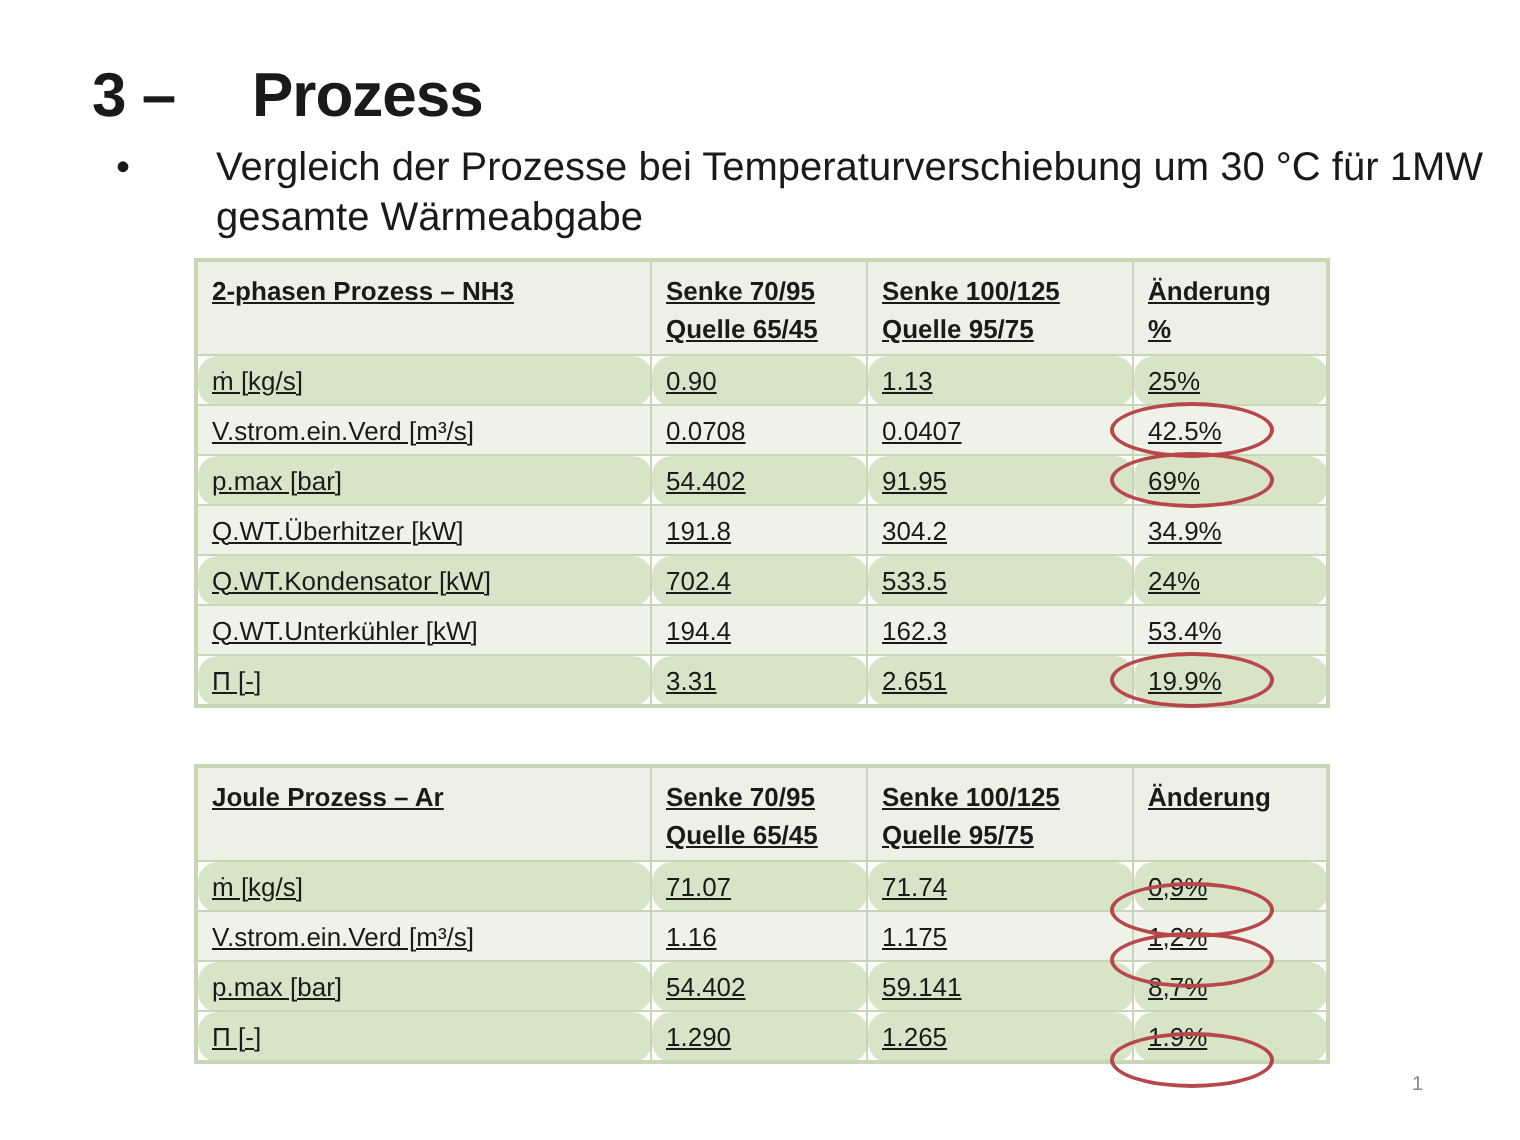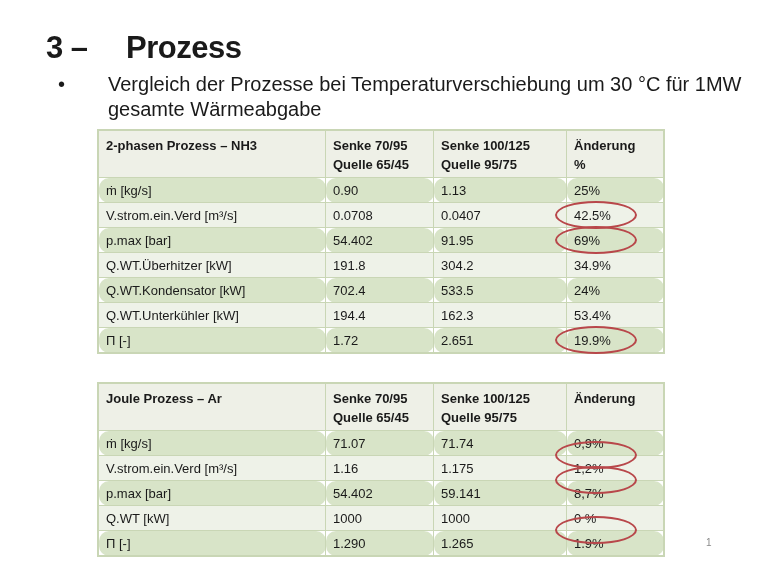--- a/index.html
+++ b/index.html
@@ -25,21 +25,21 @@
     border:2px solid #ffffff; padding:0 0 0 7px; height:24px; vertical-align:middle;
     white-space:nowrap;
   }
   table.t col.c1 { width:227px; }
   table.t col.c2 { width:108px; }
   table.t col.c3 { width:133px; }
   table.t col.c4 { width:97px; }
   table.t tr.hdr td { background:#eef0e7; font-weight:bold; vertical-align:top; padding-top:5px; height:41px; line-height:19px; }
   table.t tr.odd td { background:#d8e4c8;border-radius:10px; }
   table.t tr.even td { background:#eef2e8; }
-  table.t { outline:1px solid #c9d6b5; }
+  table.t { outline:1px solid #c9d6b5;text-decoration:underline; }
   table.t td { border-color:#ffffff; border-left:1px solid #c9d6b5; border-right:1px solid #c9d6b5; border-top:1px solid #c9d6b5; border-bottom:1px solid #c9d6b5;}
 
   #tbl1 { top:130px; }
   #tbl2 { top:358px;margin-top:25px; }
 
   .circle {
     position:absolute; border:2px solid #b8474a; border-radius:50%;
     width:74px; height:26px; box-sizing:border-box;
   }
   .pagenum { position:absolute; left:706px; top:537px; font-size:10px; color:#8a8a8a; }
@@ -101,21 +101,21 @@
         <td>24%</td>
       </tr>
       <tr class="even">
         <td>Q.WT.Unterkühler [kW]</td>
         <td>194.4</td>
         <td>162.3</td>
         <td>53.4%</td>
       </tr>
       <tr class="odd">
         <td>Π [-]</td>
-        <td>1.72</td>
+        <td>3.31</td>
         <td>2.651</td>
         <td>19.9%</td>
       </tr>
     </tbody>
 </table>
 
 <table class="t" id="tbl2">
   <colgroup>
       <col class="c1">
       <col class="c2">
@@ -140,26 +140,20 @@
         <td>1.16</td>
         <td>1.175</td>
         <td>1,2%</td>
       </tr>
       <tr class="odd">
         <td>p.max [bar]</td>
         <td>54.402</td>
         <td>59.141</td>
         <td>8,7%</td>
       </tr>
-      <tr class="even">
-        <td>Q.WT [kW]</td>
-        <td>1000</td>
-        <td>1000</td>
-        <td>0 %</td>
-      </tr>
       <tr class="odd">
         <td>Π [-]</td>
         <td>1.290</td>
         <td>1.265</td>
         <td>1.9%</td>
       </tr>
     </tbody>
 </table>
 
 <div id="circles">

